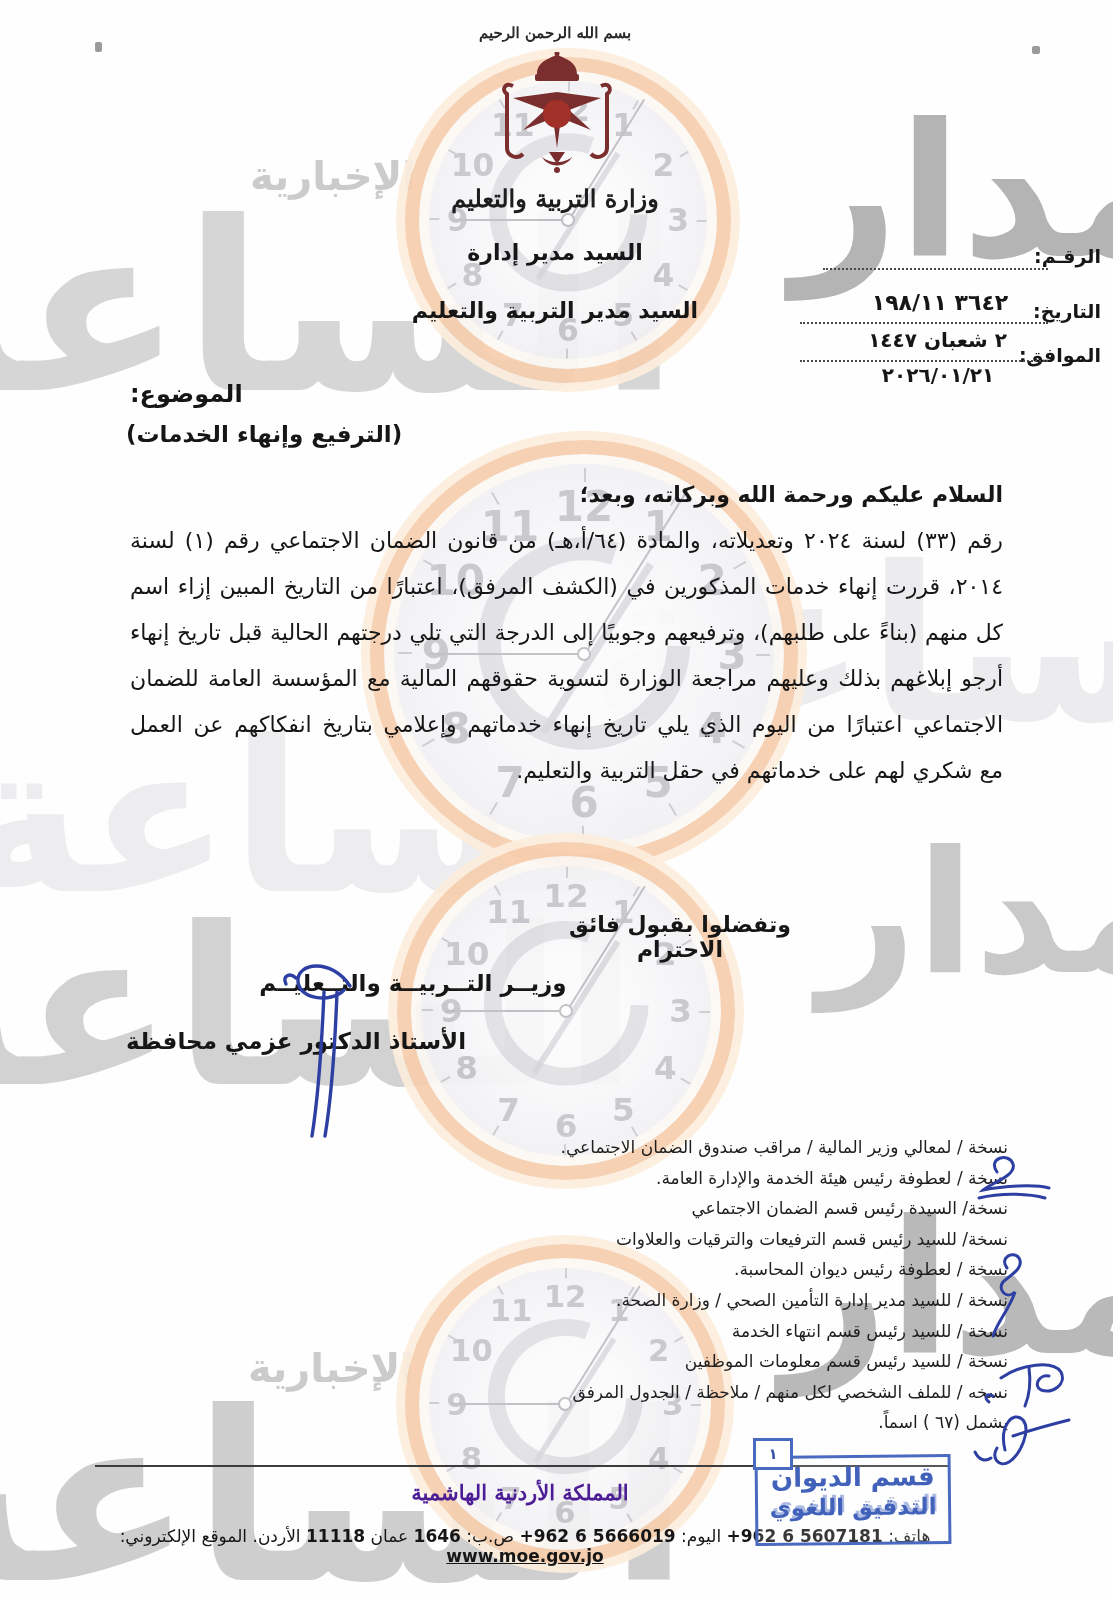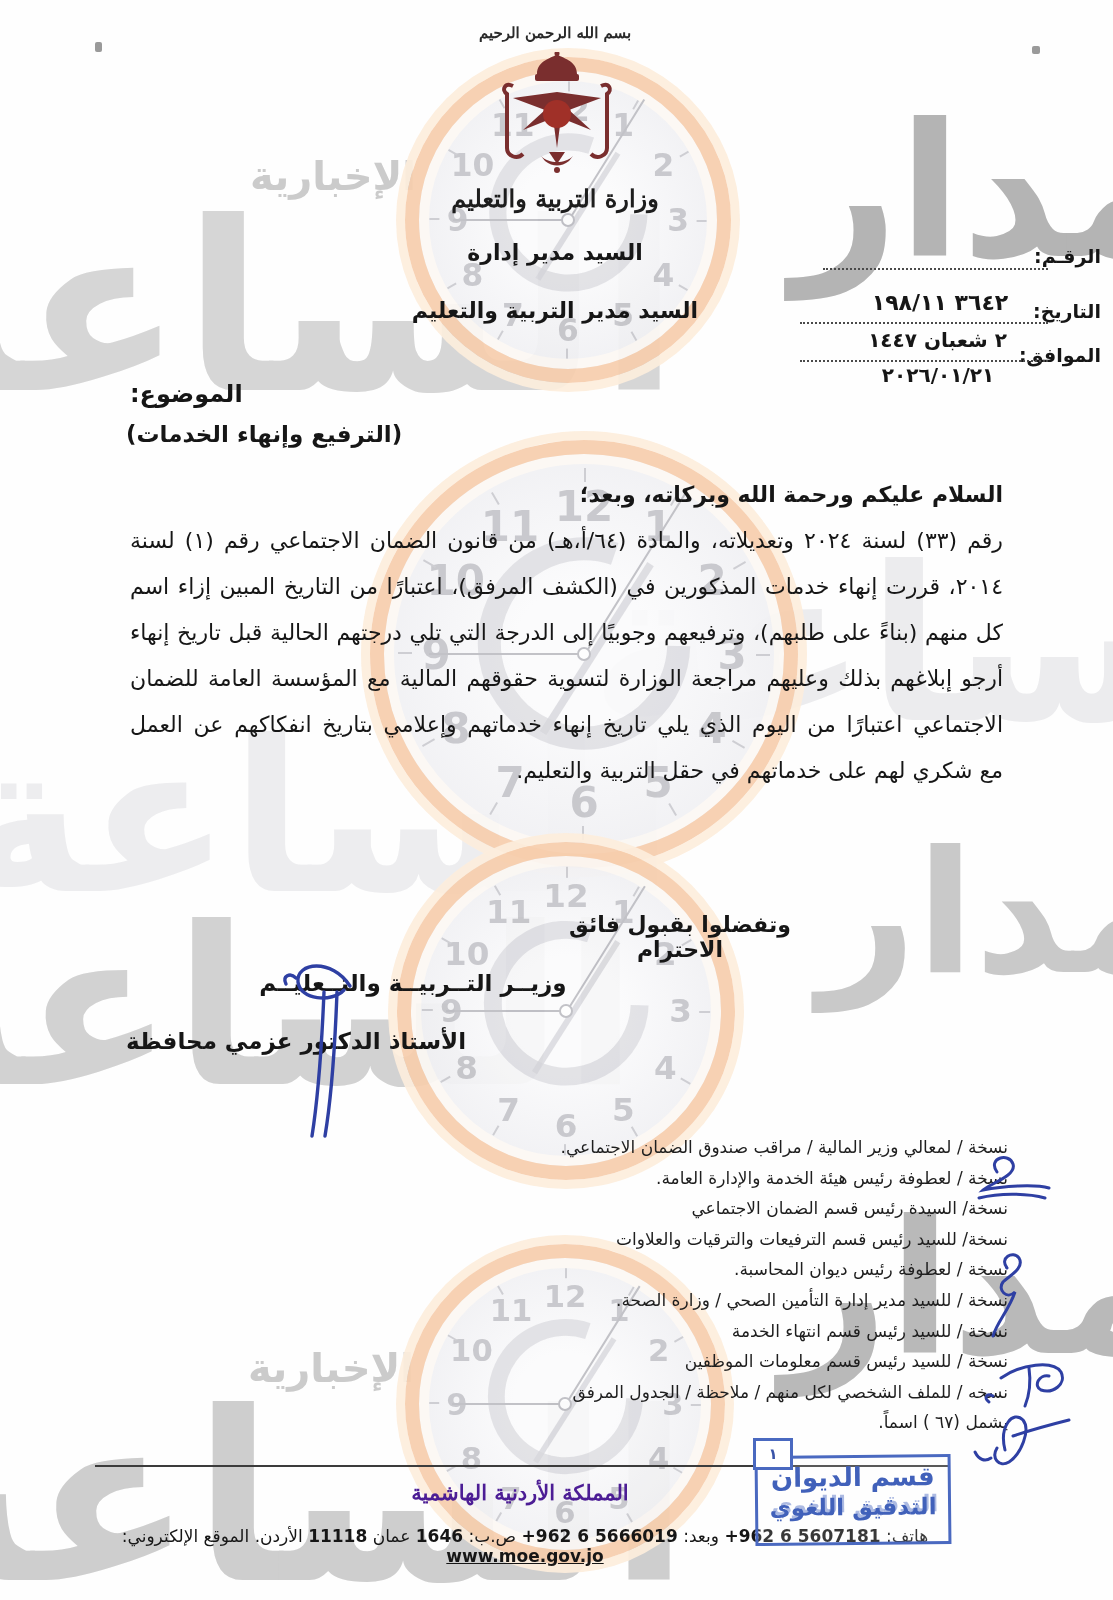--- a/index.html
+++ b/index.html
@@ -286,21 +286,21 @@
     </g>
   </svg>
 
   <div class="rule" style="left:95px;top:1465px;width:855px;"></div>
 
   <div class="t ser ctr b" style="left:330px;top:1480px;width:380px;font-size:21px;color:#4c1d95;">المملكة الأردنية الهاشمية</div>
 
   <div class="t ctr" style="left:95px;top:1526px;width:860px;font-size:17px;">
     <span>هاتف:</span>
     <span class="num b">+962 6 5607181</span>
-    <span>وبعد:</span>
+    <span>اليوم:</span>
     <span class="num b">+962 6 5666019</span>
     <span>ص.ب:</span>
     <span class="num b">1646</span>
     <span>عمان</span>
     <span class="num b">11118</span>
     <span>الأردن.</span>
     <span>الموقع الإلكتروني:</span>
     <span class="num b" style="text-decoration:underline;">www.moe.gov.jo</span>
   </div>
 

